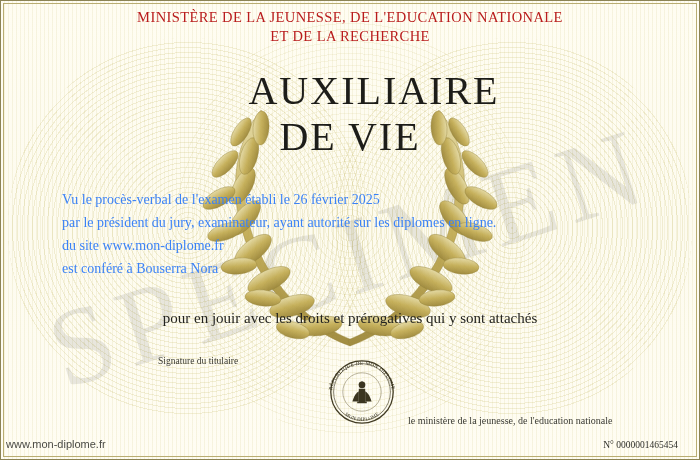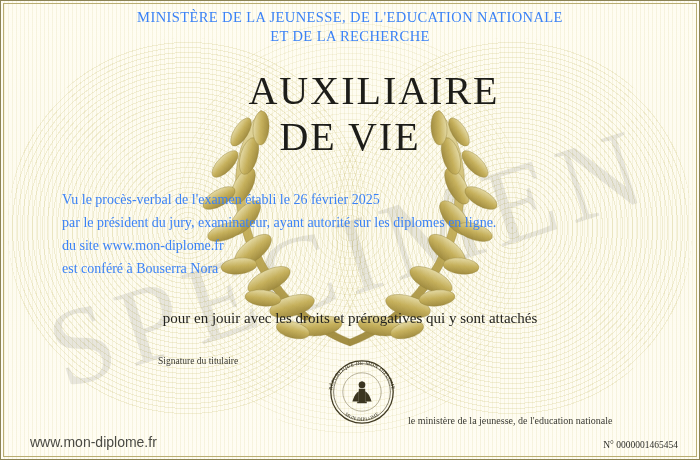--- a/index.html
+++ b/index.html
@@ -112,21 +112,21 @@
   
   .ministry {
     position: absolute;
     top: 8px;
     left: 0;
     right: 0;
     text-align: center;
     font-size: 14.5px;
     letter-spacing: 0.4px;
     line-height: 19px;
-    color: #3b82f6;
+    color: #b91c1c;
     font-variant: small-caps;
   }
   .ministry .l1 { display: block; }
   .ministry .l2 { display: block; }
 
   .title {
     position: absolute;
     top: 68px;
     left: 0;
     right: 0;
@@ -182,23 +182,23 @@
     position: absolute;
     left: 322px;
     top: 352px;
     width: 80px;
     height: 80px;
   }
 
   
   .footer-left {
     position: absolute;
-    left: 30px;
+    left: 6px;
     bottom: 10px;
-    font-size: 14px;
+    font-size: 11px;
     color: #4a4a44;
     font-family: "Liberation Sans", sans-serif;
   }
   .footer-right {
     position: absolute;
     right: 22px;
     bottom: 10px;
     font-size: 9.5px;
     color: #2e2e28;
     font-family: "Liberation Serif", serif;

